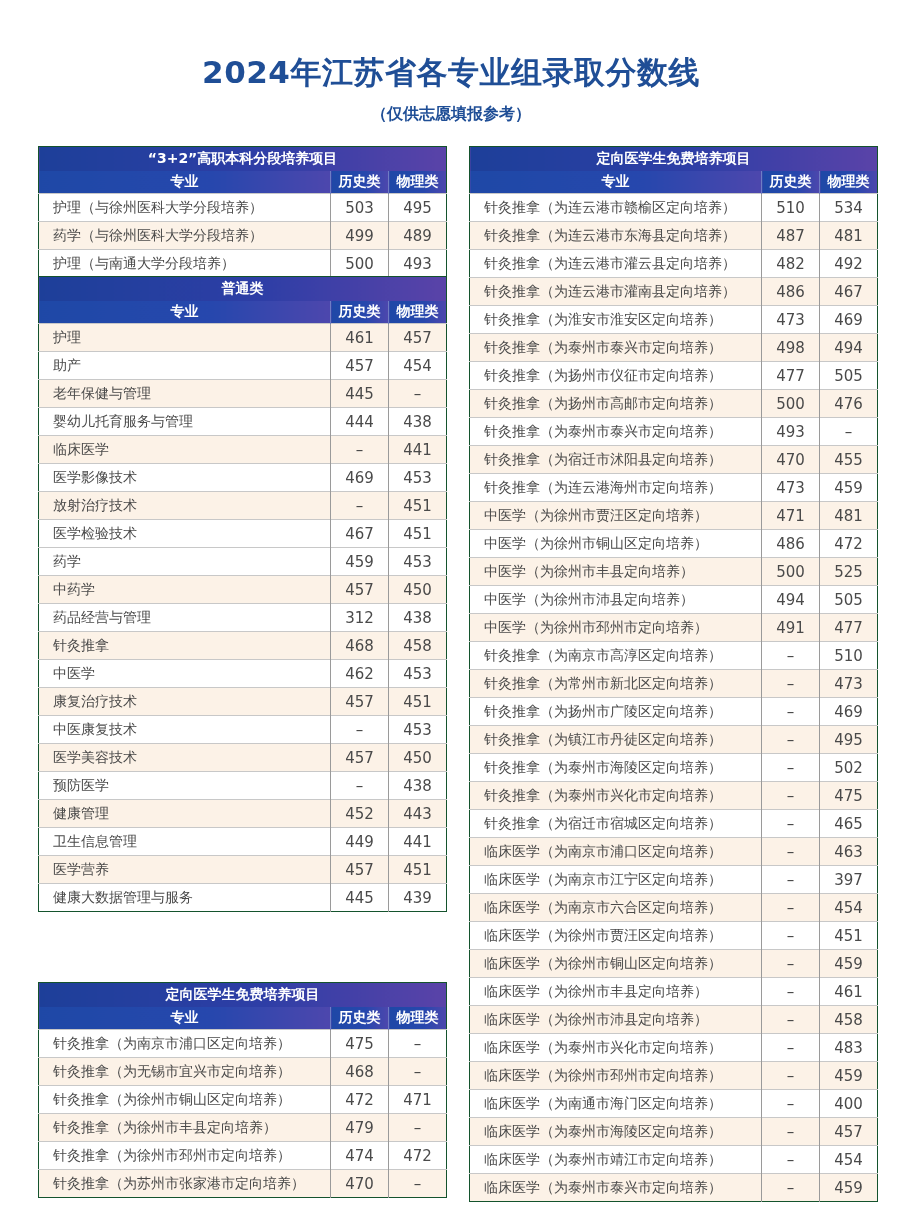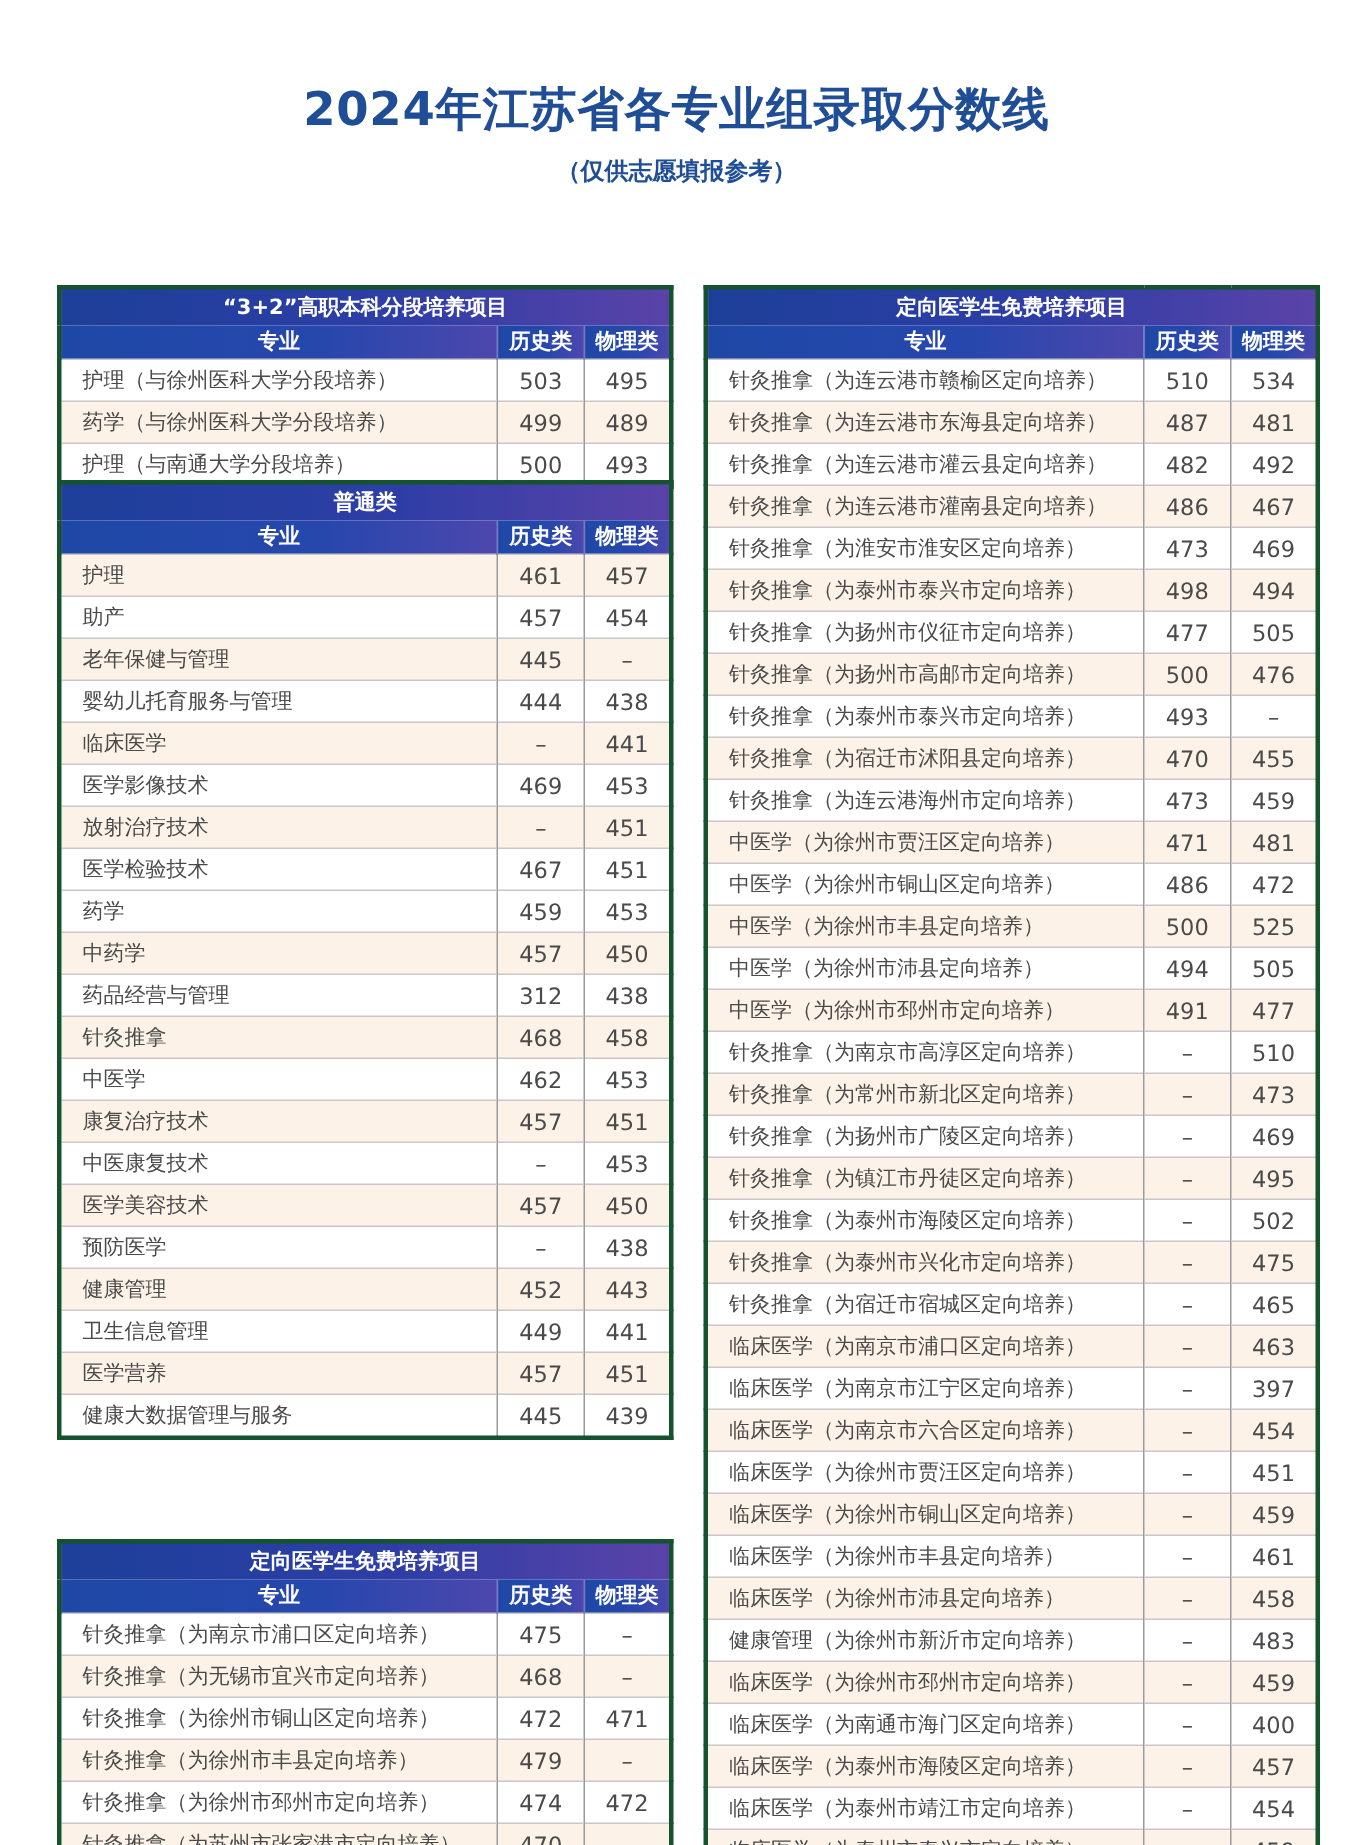--- a/index.html
+++ b/index.html
@@ -11,22 +11,21 @@
     position:absolute; left:0; top:52px; width:902px; text-align:center;
     font-size:31px; font-weight:bold; color:#1f4e96; letter-spacing:0.5px;
   }
   .subtitle {
     position:absolute; left:0; top:104px; width:902px; text-align:center;
     font-size:16px; font-weight:bold; color:#1f4e96;
   }
   table.score {
     position:absolute; border-collapse:collapse; table-layout:fixed;
     font-size:14px; color:#4a4a4a;
-    border:3px solid #14532d;
-    margin-top:44px;
+    border:1px solid #14532d;
   }
   table.score th {
     color:#ffffff; font-weight:bold; font-size:14px; padding:0; height:22px;
     background:linear-gradient(90deg,#1d3f99 0%,#2e3ea6 55%,#5a43a8 100%);
   }
   table.score tr.group-header th { height:24px; font-size:14px; }
   table.score tr.col-header th {
     background:linear-gradient(90deg,#1e48a6 0%,#2747ad 60%,#4d47ad 100%);
     border-left:1px solid #6f7dc4;
   }
@@ -416,21 +415,21 @@
         <td class="name">临床医学（为徐州市丰县定向培养）</td>
         <td>–</td>
         <td>461</td>
       </tr>
       <tr class="alt">
         <td class="name">临床医学（为徐州市沛县定向培养）</td>
         <td>–</td>
         <td>458</td>
       </tr>
       <tr>
-        <td class="name">健康管理（为徐州市新沂市定向培养）</td>
+        <td class="name">临床医学（为泰州市兴化市定向培养）</td>
         <td>–</td>
         <td>483</td>
       </tr>
       <tr class="alt">
         <td class="name">临床医学（为徐州市邳州市定向培养）</td>
         <td>–</td>
         <td>459</td>
       </tr>
       <tr>
         <td class="name">临床医学（为南通市海门区定向培养）</td>

